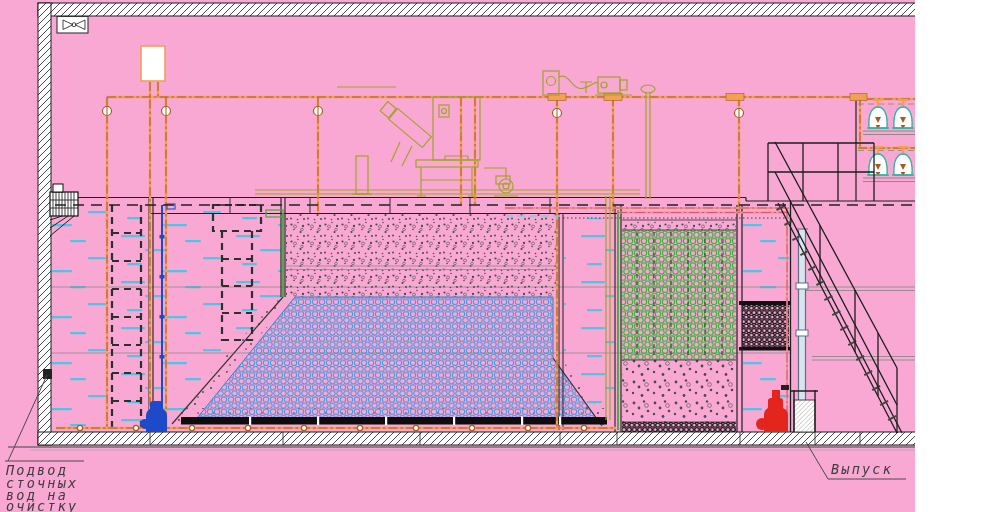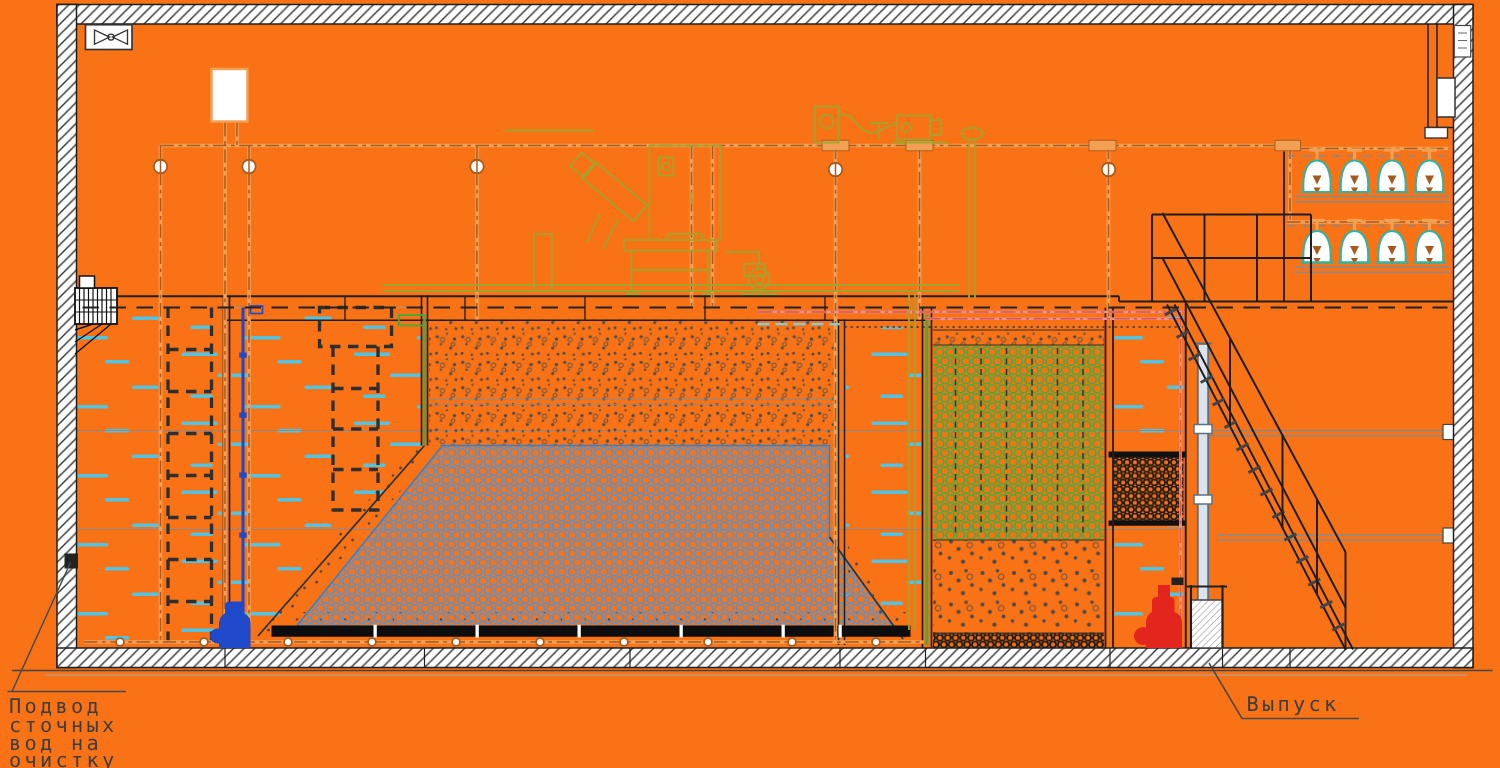--- a/index.html
+++ b/index.html
@@ -1,17 +1,17 @@
 <!DOCTYPE html>
 <html style="--wall-line: #1f1f1f; --line: #333333; --joint: #8a8a8a; --pipe-orange: #F2A054; --pipe-orange-dark: #A85A1E; --pipe-pink: #F09090; --pipe-pink-dark: #D05858; --olive: #A3A329; --water-dash: #4FC4E4; --media-blue: #4D93D8; --media-green: #3BAE3B; --media-dark: #161616; --gravel-dot: #4a4a4a; --blower-teal: #2FB3A3; --pump-red: #E3251D; --pump-blue: #1E49C8; --standpipe: #5a7184; --label-text: #3d3d3d;"><head>
 <meta charset="utf-8">
 <style>
   html,body{margin:0;padding:0;background:#ffffff;}
-  .stage{position:relative;width:1000px;height:512px;background:#f97316;overflow:hidden;
-         font-family:"DejaVu Sans Mono", monospace;}
+  .stage{position:relative;width:915px;height:512px;background:#f9a8d4;overflow:hidden;
+         font-family:"DejaVu Sans Mono", monospace;font-style:italic;}
   svg{display:block}
   
   .k  {stroke:var(--line,#333);fill:none;}
   .kw {stroke:var(--wall-line,#1f1f1f);fill:none;}
   .jt {stroke:var(--joint,#8a8a8a);fill:none;}
   .hid{stroke:#2e2e2e;fill:none;stroke-width:2.2;stroke-dasharray:7 5;}
   .wl {stroke:#222;fill:none;stroke-width:1.3;stroke-dasharray:11 7;}
   .po1{stroke:var(--pipe-orange,#F2A054);fill:none;stroke-width:2.4;}
   .po2{stroke:var(--pipe-orange-dark,#A85A1E);fill:none;stroke-width:1;stroke-dasharray:9 3 2.5 3;}
   .pof{fill:var(--pipe-orange,#F2A054);stroke:var(--pipe-orange-dark,#A85A1E);stroke-width:.6;}

